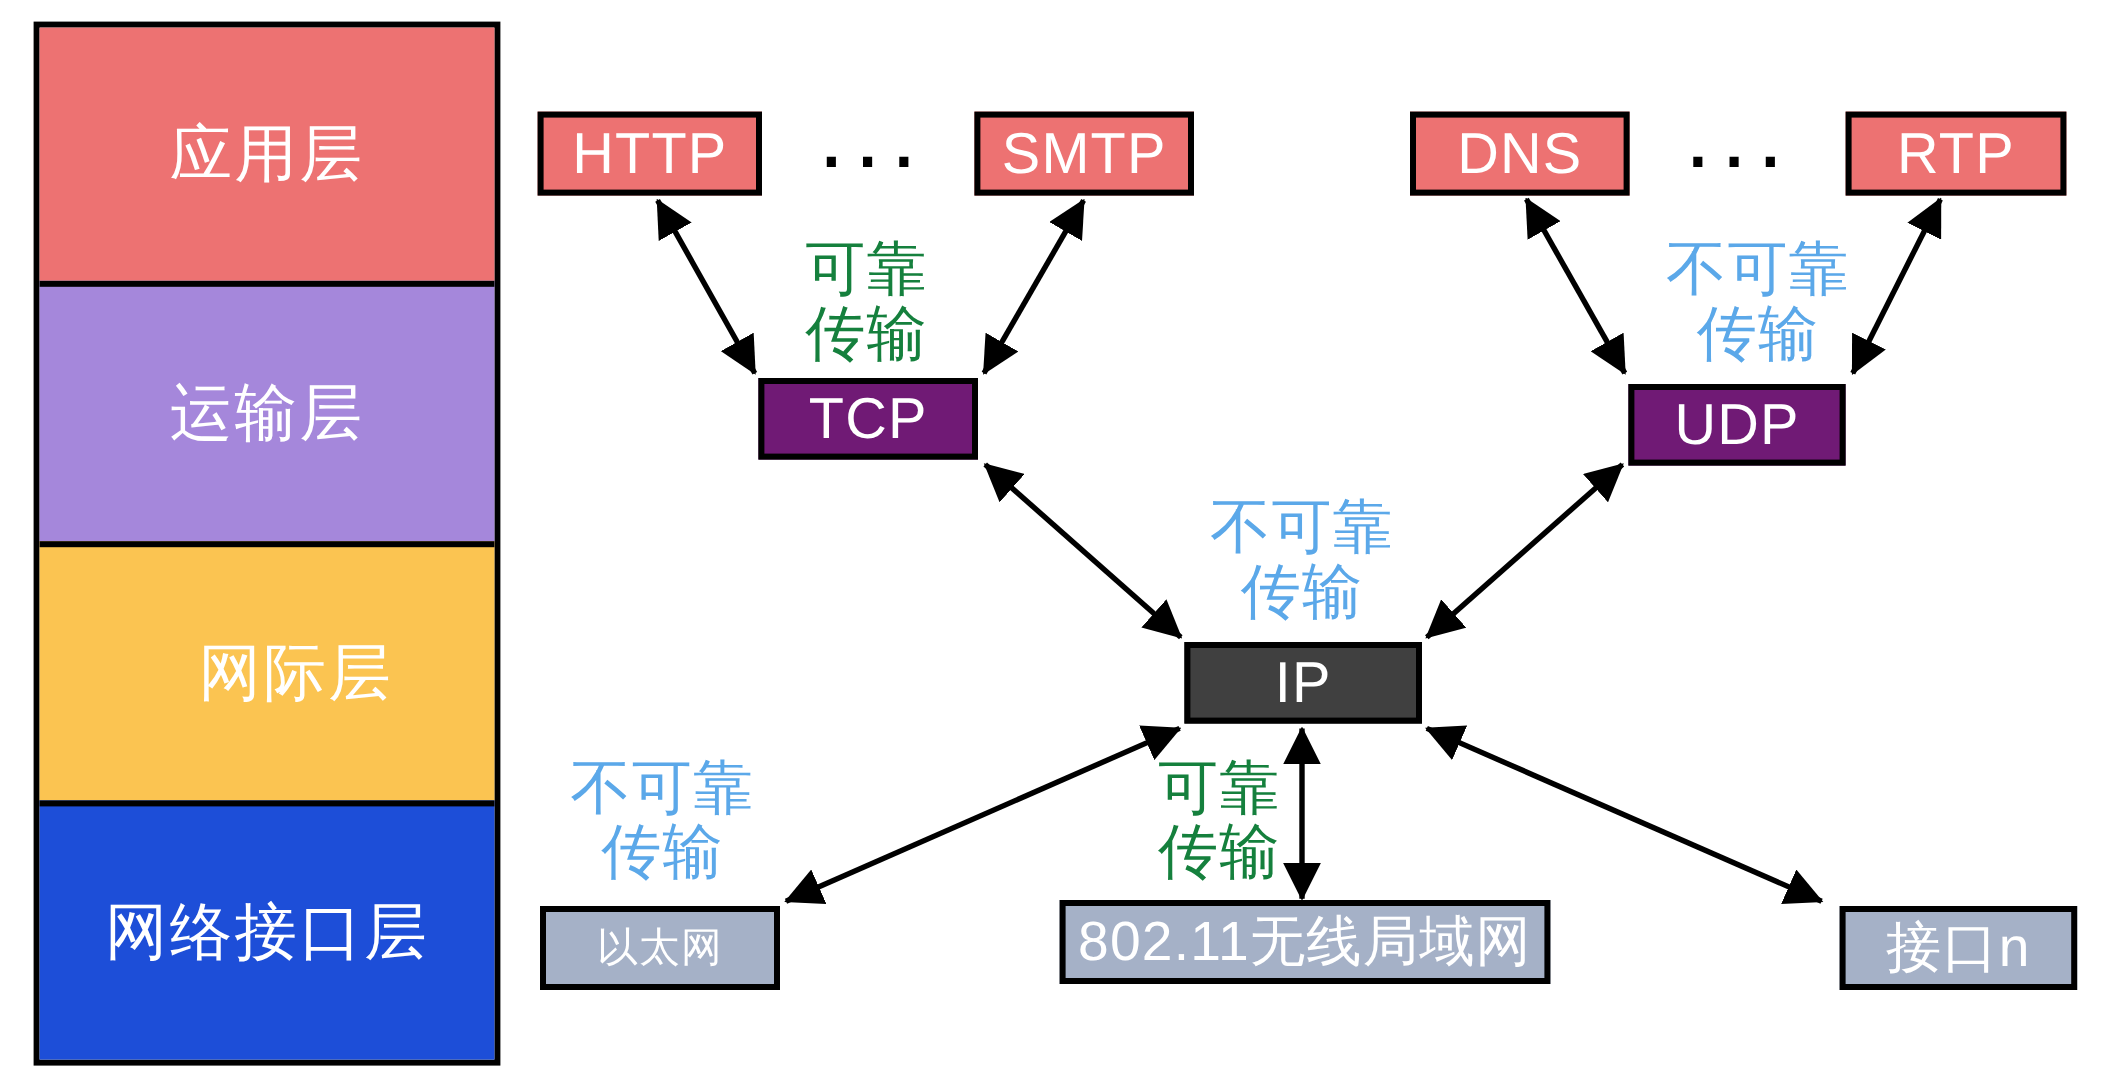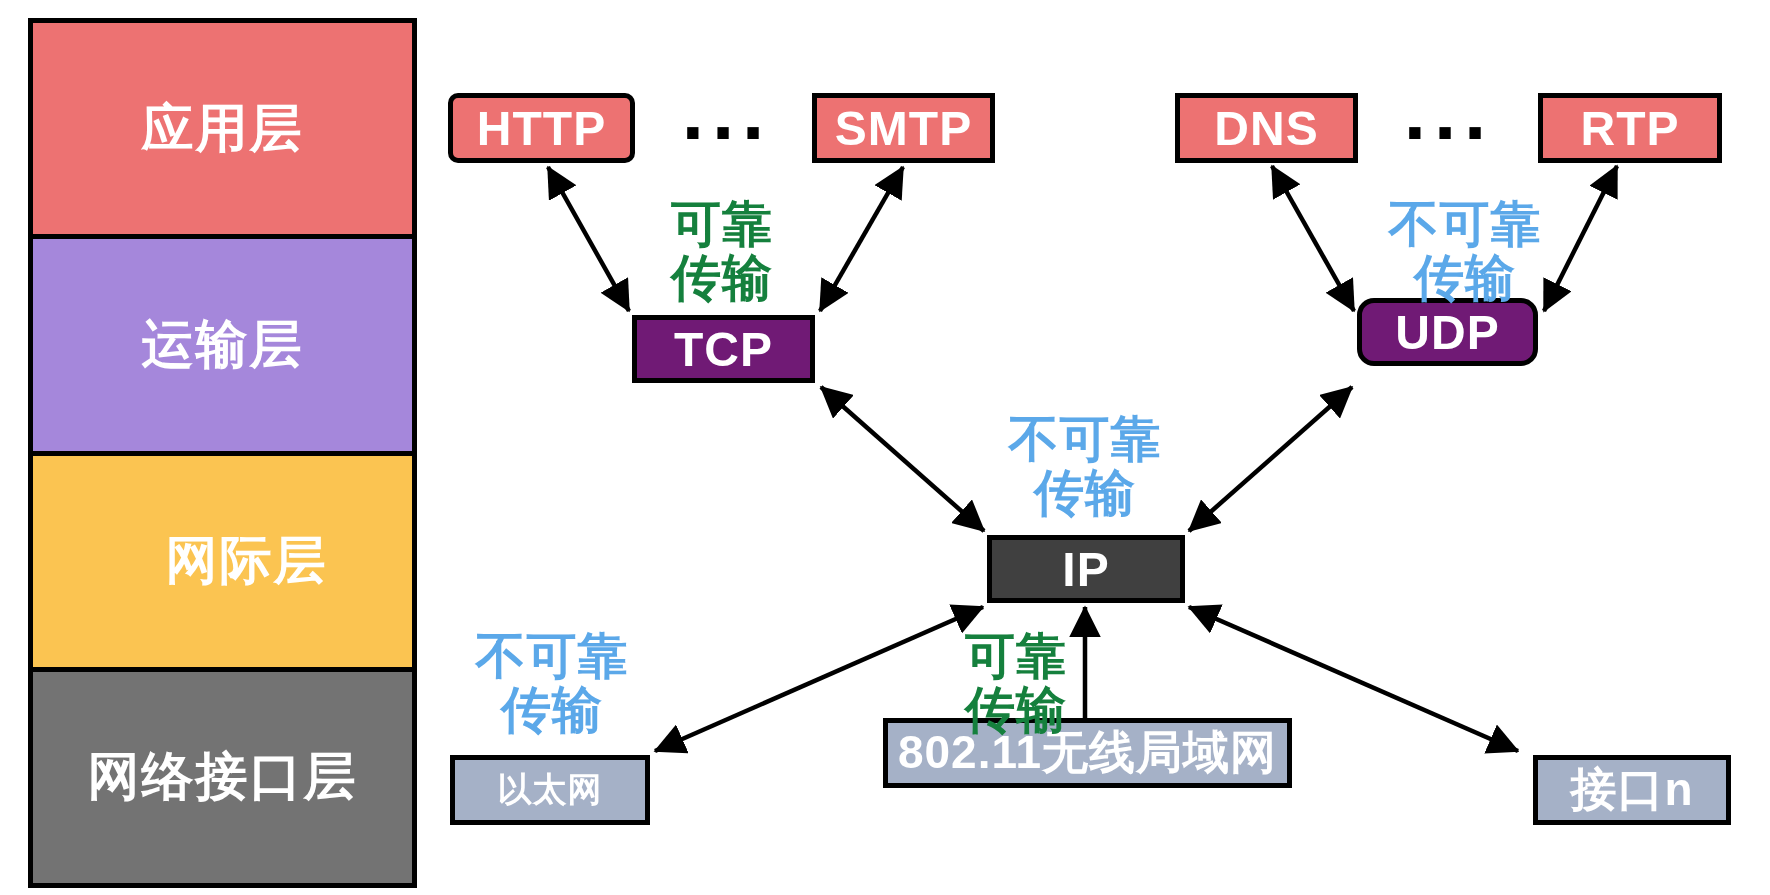--- a/index.html
+++ b/index.html
@@ -1,55 +1,55 @@
 <!DOCTYPE html>
 <html><head>
 <meta charset="utf-8">
 <style>
   html,body{margin:0;padding:0;background:#ffffff;}
   #canvas{
     position:relative;width:1770px;height:895px;background:#ffffff;overflow:hidden;
-    font-family:"Liberation Sans","DejaVu Sans",sans-serif;font-weight:bold;
+    font-family:"Liberation Sans","DejaVu Sans",sans-serif;font-weight:normal;
   }
 
   
   .stack{
     position:absolute;left:28px;top:18px;width:389px;height:870px;
     box-sizing:border-box;border:5px solid #000;display:flex;flex-direction:column;
   }
   .stack .layer{
     flex:1;display:flex;align-items:center;justify-content:center;
     color:#fff;font-size:52px;letter-spacing:2px;
   }
   .stack .layer + .layer{border-top:5px solid #000;}
   .layer-red{background:#ED7272;}
   .layer-purple{background:#A587DB;}
   .layer-yellow{background:#FBC451;padding-left:48px;}
-  .layer-gray{background:#737373;}
+  .layer-gray{background:#1d4ed8;}
 
   
   .node{
     position:absolute;box-sizing:border-box;border:5px solid #000;
     display:flex;align-items:center;justify-content:center;
     color:#fff;font-size:48px;letter-spacing:1px;
   }
   .node-red{background:#ED7272;}
   .node-purple{background:#701a75;}
   .node-yellow{background:#404040;}
   .node-gray{background:#A5B1C7;}
 
-  #node-http      {left:448px; top:93px;  width:187px; height:70px;border-radius:10px;}
+  #node-http      {left:448px; top:93px;  width:187px; height:70px;}
   #node-smtp      {left:812px; top:93px;  width:183px; height:70px;}
   #node-dns       {left:1175px;top:93px;  width:183px; height:70px;}
   #node-rtp       {left:1538px;top:93px;  width:184px; height:70px;}
   #node-tcp       {left:632px; top:315px; width:183px; height:68px;}
-  #node-udp       {left:1357px;top:298px; width:181px; height:68px;border-radius:17px;}
+  #node-udp       {left:1357px;top:320px; width:181px; height:68px;}
   #node-ip        {left:987px; top:535px; width:198px; height:68px;}
   #node-ethernet  {left:450px; top:755px; width:200px; height:70px;font-size:34px;}
-  #node-wlan      {left:883px; top:718px; width:409px; height:70px;font-size:46px;}
+  #node-wlan      {left:883px; top:750px; width:409px; height:70px;font-size:46px;}
   #node-interface {left:1522px;top:755px; width:198px; height:70px;font-size:46px;margin-left:11px;}
 
   
   .dots{
     position:absolute;color:#000;font-size:80px;line-height:92px;height:92px;width:110px;
     text-align:center;letter-spacing:8px;
   }
   #dots-left {left:672px; top:66px;}
   #dots-right{left:1394px;top:66px;}
 

